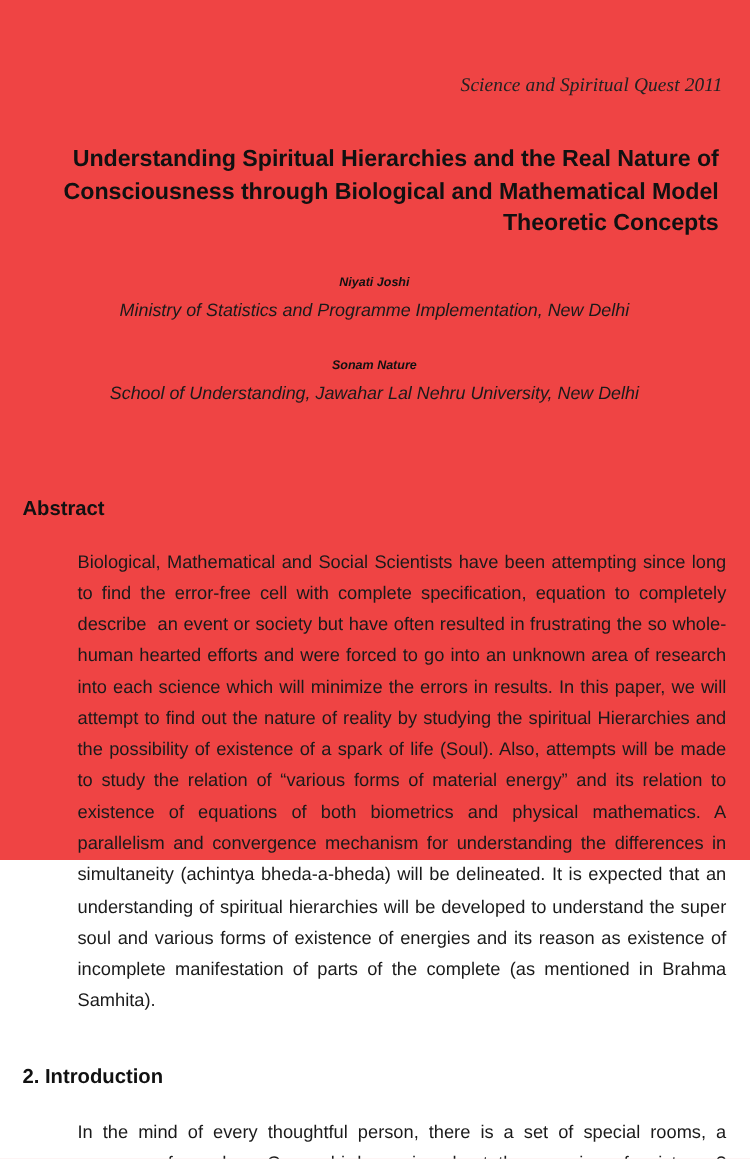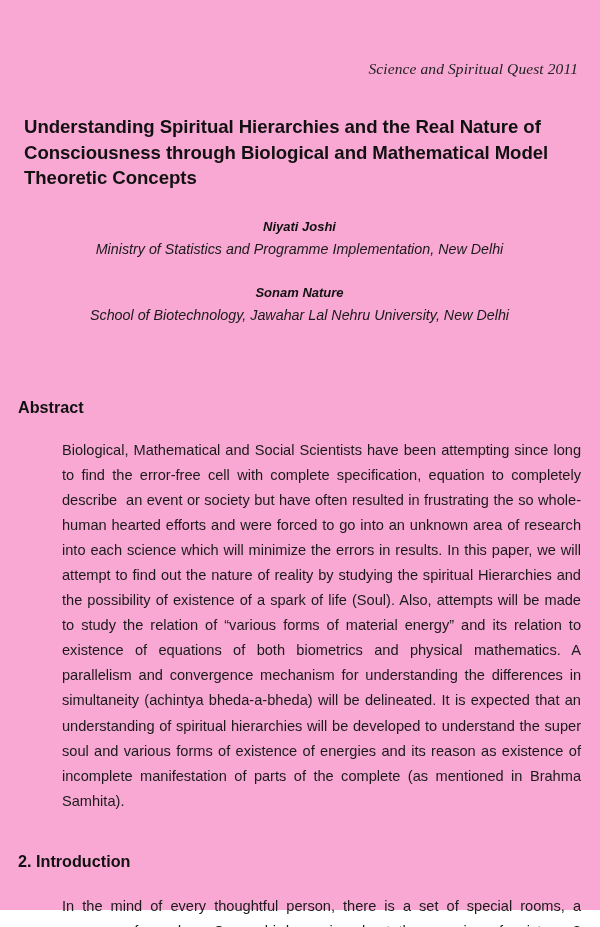--- a/index.html
+++ b/index.html
@@ -14,22 +14,22 @@
     overflow: hidden;
     font-family: "Liberation Sans", sans-serif;
     color: #1a1a1a;
     -webkit-font-smoothing: antialiased;
   }
 
   .page {
     position: absolute;
     left: 0; top: 0;
     width: 600px;
-    height: 910px;
-    background: #f9a8d4;
+    height: 688px;
+    background: #ef4444;
   }
 
   .content {
     position: absolute;
     left: 18px;
     top: 0;
     width: 563px;
   }
 
   
@@ -39,21 +39,21 @@
     font-style: italic;
     font-size: 15.5px;
     color: #222;
     letter-spacing: 0.1px;
     margin-top: 60px;
     padding-right: 3px;
   }
 
   
   .paper-title {
-    text-align: left;
+    text-align: right;
     font-family: "Liberation Sans", sans-serif;
     font-weight: bold;
     font-size: 18.6px;
     line-height: 25.5px;
     color: #111;
     margin-top: 36px;
     padding: 0 6px;
     letter-spacing: -0.05px;
   }
 
@@ -62,21 +62,21 @@
     text-align: center;
     margin-top: 26px;
   }
   .author-block.second {
     margin-top: 23px;
   }
   .author-name {
     font-family: "Liberation Sans", sans-serif;
     font-weight: bold;
     font-style: italic;
-    font-size: 13px;
+    font-size: 10px;
     line-height: 20px;
     color: #111;
   }
   .author-affil {
     font-family: "Liberation Sans", sans-serif;
     font-style: italic;
     font-size: 14.3px;
     line-height: 21px;
     color: #1a1a1a;
     margin-top: 2px;
@@ -117,21 +117,21 @@
 
     <h1 class="paper-title">Understanding Spiritual Hierarchies and the Real Nature of Consciousness through Biological and Mathematical Model Theoretic Concepts</h1>
 
     <div class="author-block">
       <div class="author-name">Niyati Joshi</div>
       <div class="author-affil">Ministry of Statistics and Programme Implementation, New Delhi</div>
     </div>
 
     <div class="author-block second">
       <div class="author-name">Sonam Nature</div>
-      <div class="author-affil">School of Biotechnology, Jawahar Lal Nehru University, New Delhi</div>
+      <div class="author-affil">School of Understanding, Jawahar Lal Nehru University, New Delhi</div>
     </div>
 
     <h2 class="section-heading abstract-heading">Abstract</h2>
 
     <p class="body-par abstract-par">Biological, Mathematical and Social Scientists have been attempting since long to find the error-free cell with complete specification, equation to completely describe  an event or society but have often resulted in frustrating the so whole-human hearted efforts and were forced to go into an unknown area of research into each science which will minimize the errors in results. In this paper, we will attempt to find out the nature of reality by studying the spiritual Hierarchies and the possibility of existence of a spark of life (Soul). Also, attempts will be made to study the relation of “various forms of material energy” and its relation to existence of equations of both biometrics and physical mathematics. A parallelism and convergence mechanism for understanding the differences in simultaneity (achintya bheda-a-bheda) will be delineated. It is expected that an understanding of spiritual hierarchies will be developed to understand the super soul and various forms of existence of energies and its reason as existence of incomplete manifestation of parts of the complete (as mentioned in Brahma Samhita).</p>
 
     <h2 class="section-heading intro-heading">2. Introduction</h2>
 
     <p class="body-par intro-par">In the mind of every thoughtful person, there is a set of special rooms, a museum of wonders. Can a bird enquire about the meaning of existence? Innocent and ordinary living beings like birds and other animals enquire about only bodily needs. They enquire, ‘where is water?’, ‘where is food?’, ‘where is shelter?’ and so on. However, they do not have the capacity to enquire about the deeper purpose and meaning of life. But the human form of life is endowed with a special and unique qualification of enquiry (Jijnasa-inquisitiveness) wherein they can enquire about the deeper meaning of life, the ultimate truth.  This ability to enquire about the ultimate truth of life makes human being entirely different from other forms of life.</p>
 

